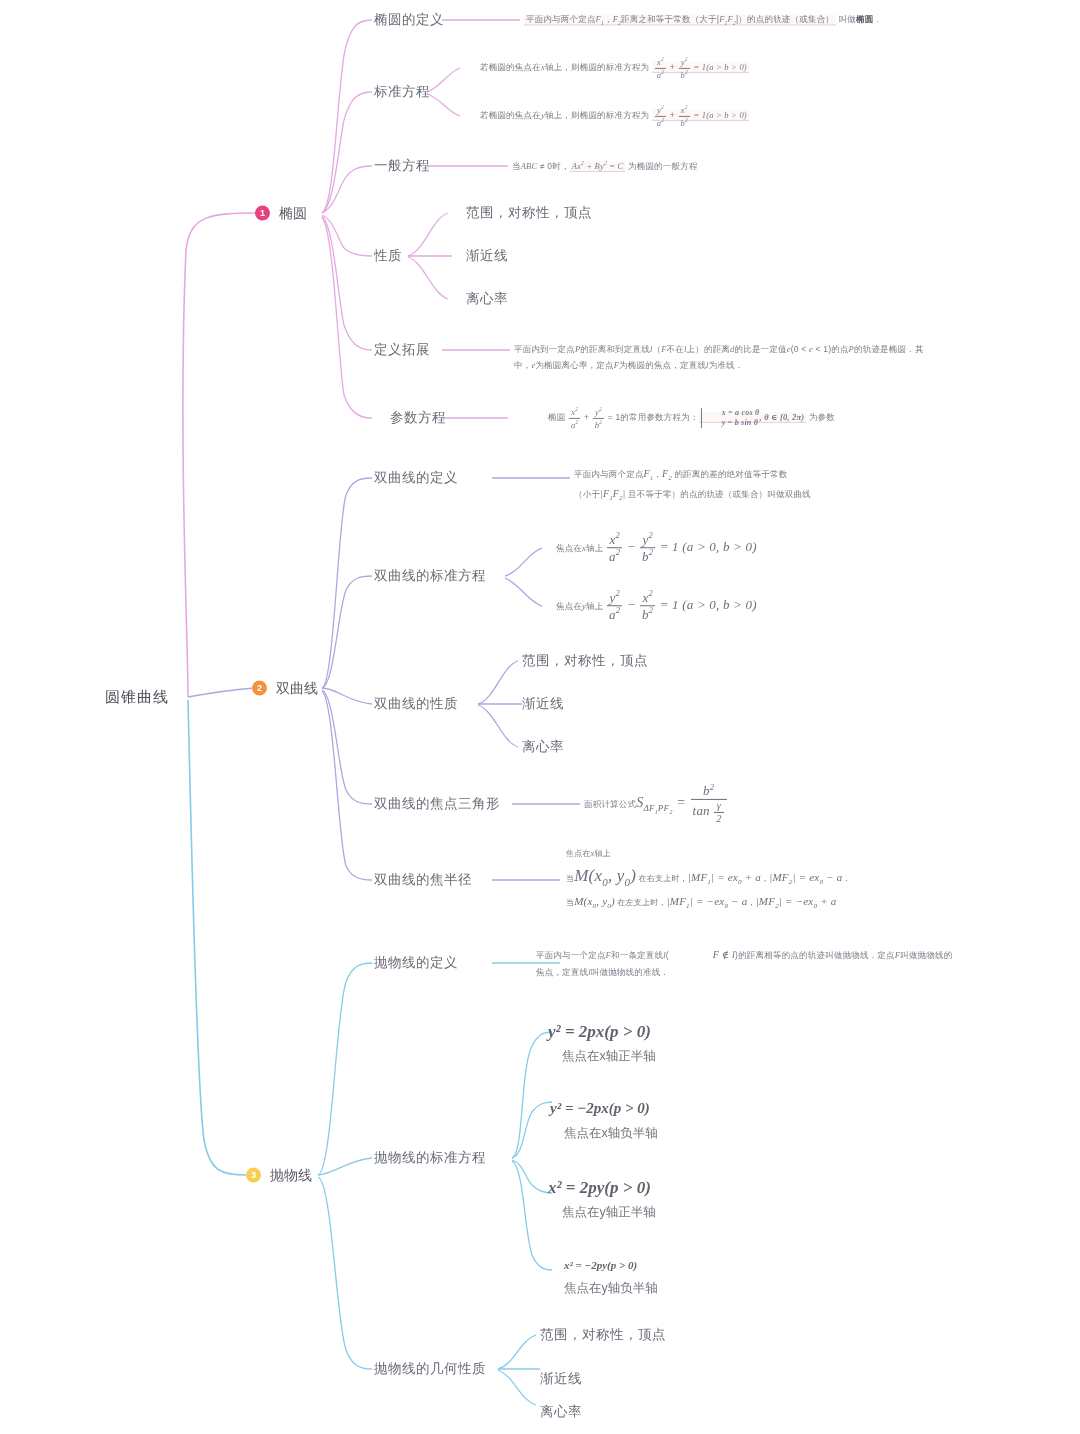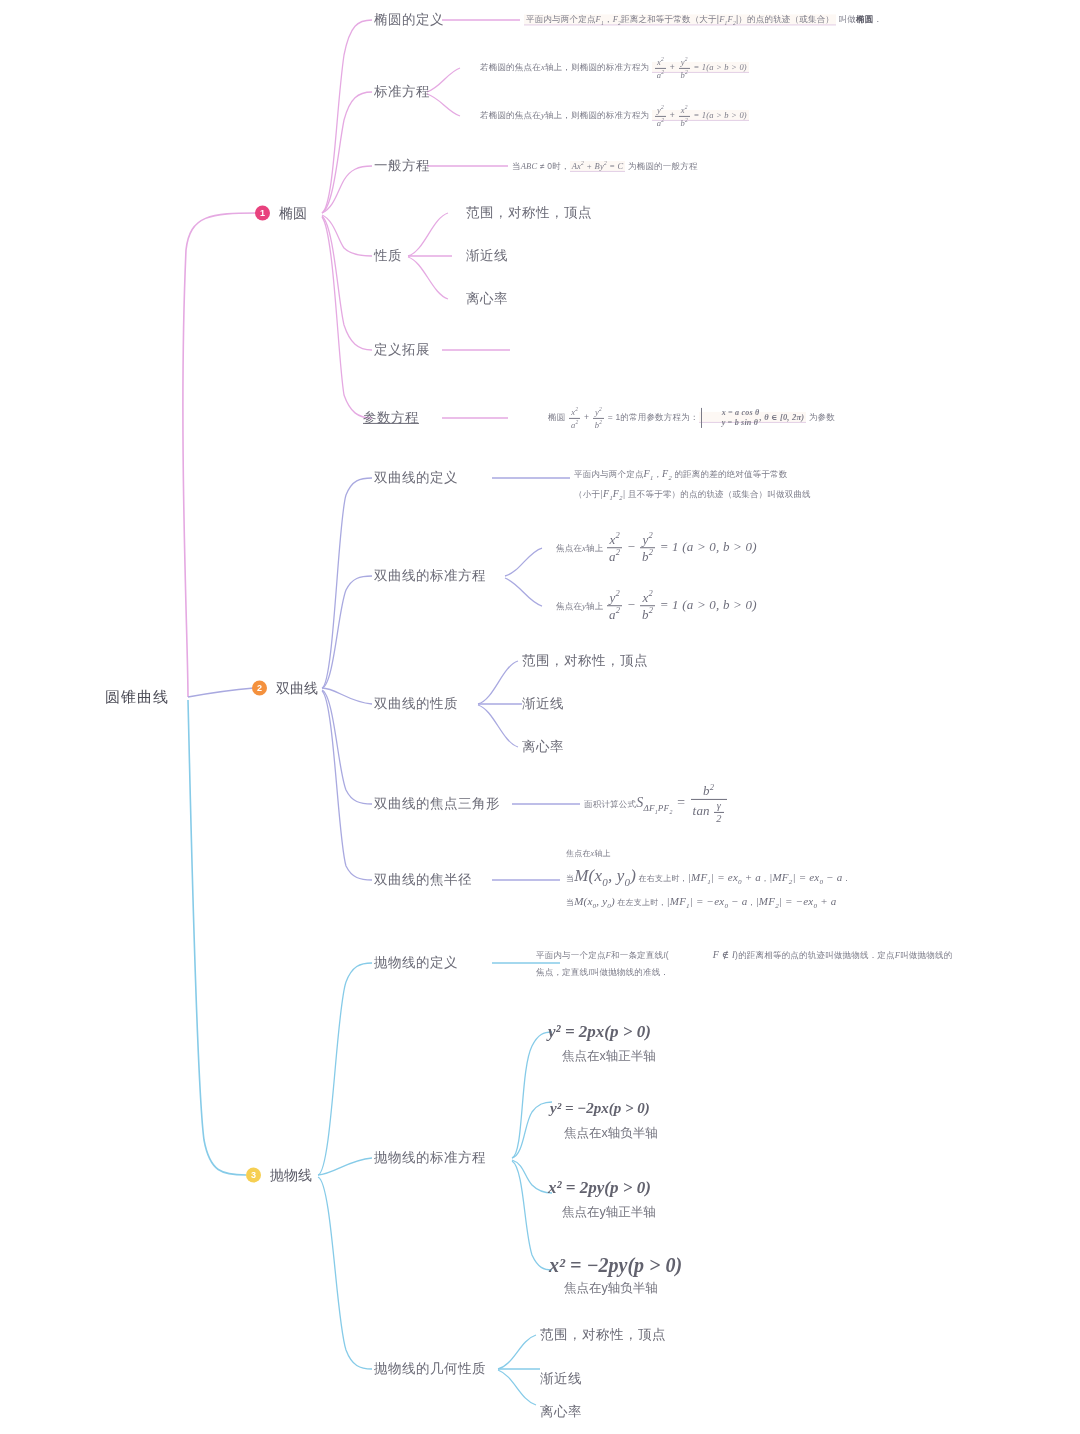--- a/index.html
+++ b/index.html
@@ -208,21 +208,21 @@
   <div class="node l2-node" style="left:374px; top:20px;">椭圆的定义</div>
 
   <div class="node l2-node" style="left:374px; top:92px;">标准方程</div>
 
   <div class="node l2-node" style="left:374px; top:166px;">一般方程</div>
 
   <div class="node l2-node" style="left:374px; top:256px;">性质</div>
 
   <div class="node l2-node" style="left:374px; top:350px;">定义拓展</div>
 
-  <div class="node l2-node" style="left:363px; top:418px;text-decoration:underline;">参数方程</div>
+  <div class="node l2-node" style="left:390px; top:418px;">参数方程</div>
 
   <div class="node l3-node" style="left:466px; top:213px;">范围，对称性，顶点</div>
   <div class="node l3-node" style="left:466px; top:256px;">渐近线</div>
   <div class="node l3-node" style="left:466px; top:299px;">离心率</div>
 
   <div class="detail" style="left:524px; top:20px;">
     <span class="hl">平面内与两个定点<span class="mathi">F<sub>1</sub></span>，<span class="mathi">F<sub>2</sub></span>距离之和等于常数（大于|<span class="mathi">F<sub>1</sub>F<sub>2</sub></span>|）的点的轨迹（或集合）</span>
     叫做<span class="bold">椭圆</span>．
   </div>
 
@@ -237,20 +237,23 @@
     若椭圆的焦点在<span class="mathi">y</span>轴上，则椭圆的标准方程为
     <span class="hl"><span class="frac"><span class="num">y<sup>2</sup></span><span class="den">a<sup>2</sup></span></span>
     + <span class="frac"><span class="num">x<sup>2</sup></span><span class="den">b<sup>2</sup></span></span>
     <span class="mathi"> = 1(a &gt; b &gt; 0)</span></span>
   </div>
 
   <div class="detail" style="left:512px; top:166px;">
     当<span class="mathi">ABC</span> ≠ 0时，<span class="hl"><span class="mathi">Ax<sup>2</sup> + By<sup>2</sup> = C</span></span> 为椭圆的一般方程
   </div>
 
+  <div class="detail" style="left:514px; top:357px; width:425px; white-space:normal;">
+    平面内到一定点<span class="mathi">P</span>的距离和到定直线<span class="mathi">l</span>（<span class="mathi">F</span>不在<span class="mathi">l</span>上）的距离<span class="mathi">d</span>的比是一定值<span class="mathi">e</span>(0 &lt; <span class="mathi">e</span> &lt; 1)的点<span class="mathi">P</span>的轨迹是椭圆．其中，<span class="mathi">e</span>为椭圆离心率，定点<span class="mathi">F</span>为椭圆的焦点，定直线<span class="mathi">l</span>为准线．
+  </div>
 
   <div class="detail" style="left:512px; top:418px;margin-left:36px;">
     椭圆 <span class="frac"><span class="num">x<sup>2</sup></span><span class="den">a<sup>2</sup></span></span>
     + <span class="frac"><span class="num">y<sup>2</sup></span><span class="den">b<sup>2</sup></span></span>
     = 1的常用参数方程为：<span class="hl"><span class="brace"><span style="display:block;"><span class="mathb">x = a cos θ</span></span><span style="display:block;"><span class="mathb">y = b sin θ</span></span></span><span class="mathb">, θ ∈ [0, 2π)</span></span> 为参数
   </div>
 
   <div class="node l2-node" style="left:374px; top:478px;">双曲线的定义</div>
 
   <div class="node l2-node" style="left:374px; top:576px;">双曲线的标准方程</div>
@@ -313,20 +316,20 @@
 
   <div class="para-eq" style="left:548px; top:1032px;">y² = 2px(p &gt; 0)</div>
   <div class="para-sub" style="left:562px; top:1056px;">焦点在x轴正半轴</div>
 
   <div class="para-eq" style="left:550px; top:1108px; font-size:15px;">y² = −2px(p &gt; 0)</div>
   <div class="para-sub" style="left:564px; top:1133px;">焦点在x轴负半轴</div>
 
   <div class="para-eq" style="left:548px; top:1188px;">x² = 2py(p &gt; 0)</div>
   <div class="para-sub" style="left:562px; top:1212px;">焦点在y轴正半轴</div>
 
-  <div class="para-eq" style="left:549px; top:1265px; font-size:20px;">x² = −2py(p &gt; 0)</div>
+  <div class="para-eq" style="left:564px; top:1265px; font-size:11px;">x² = −2py(p &gt; 0)</div>
   <div class="para-sub" style="left:564px; top:1288px;">焦点在y轴负半轴</div>
 
   <div class="node l3-node" style="left:540px; top:1335px;">范围，对称性，顶点</div>
   <div class="node l3-node" style="left:540px; top:1379px;">渐近线</div>
   <div class="node l3-node" style="left:540px; top:1412px;">离心率</div>
 
 </div>
 
 </body></html>

